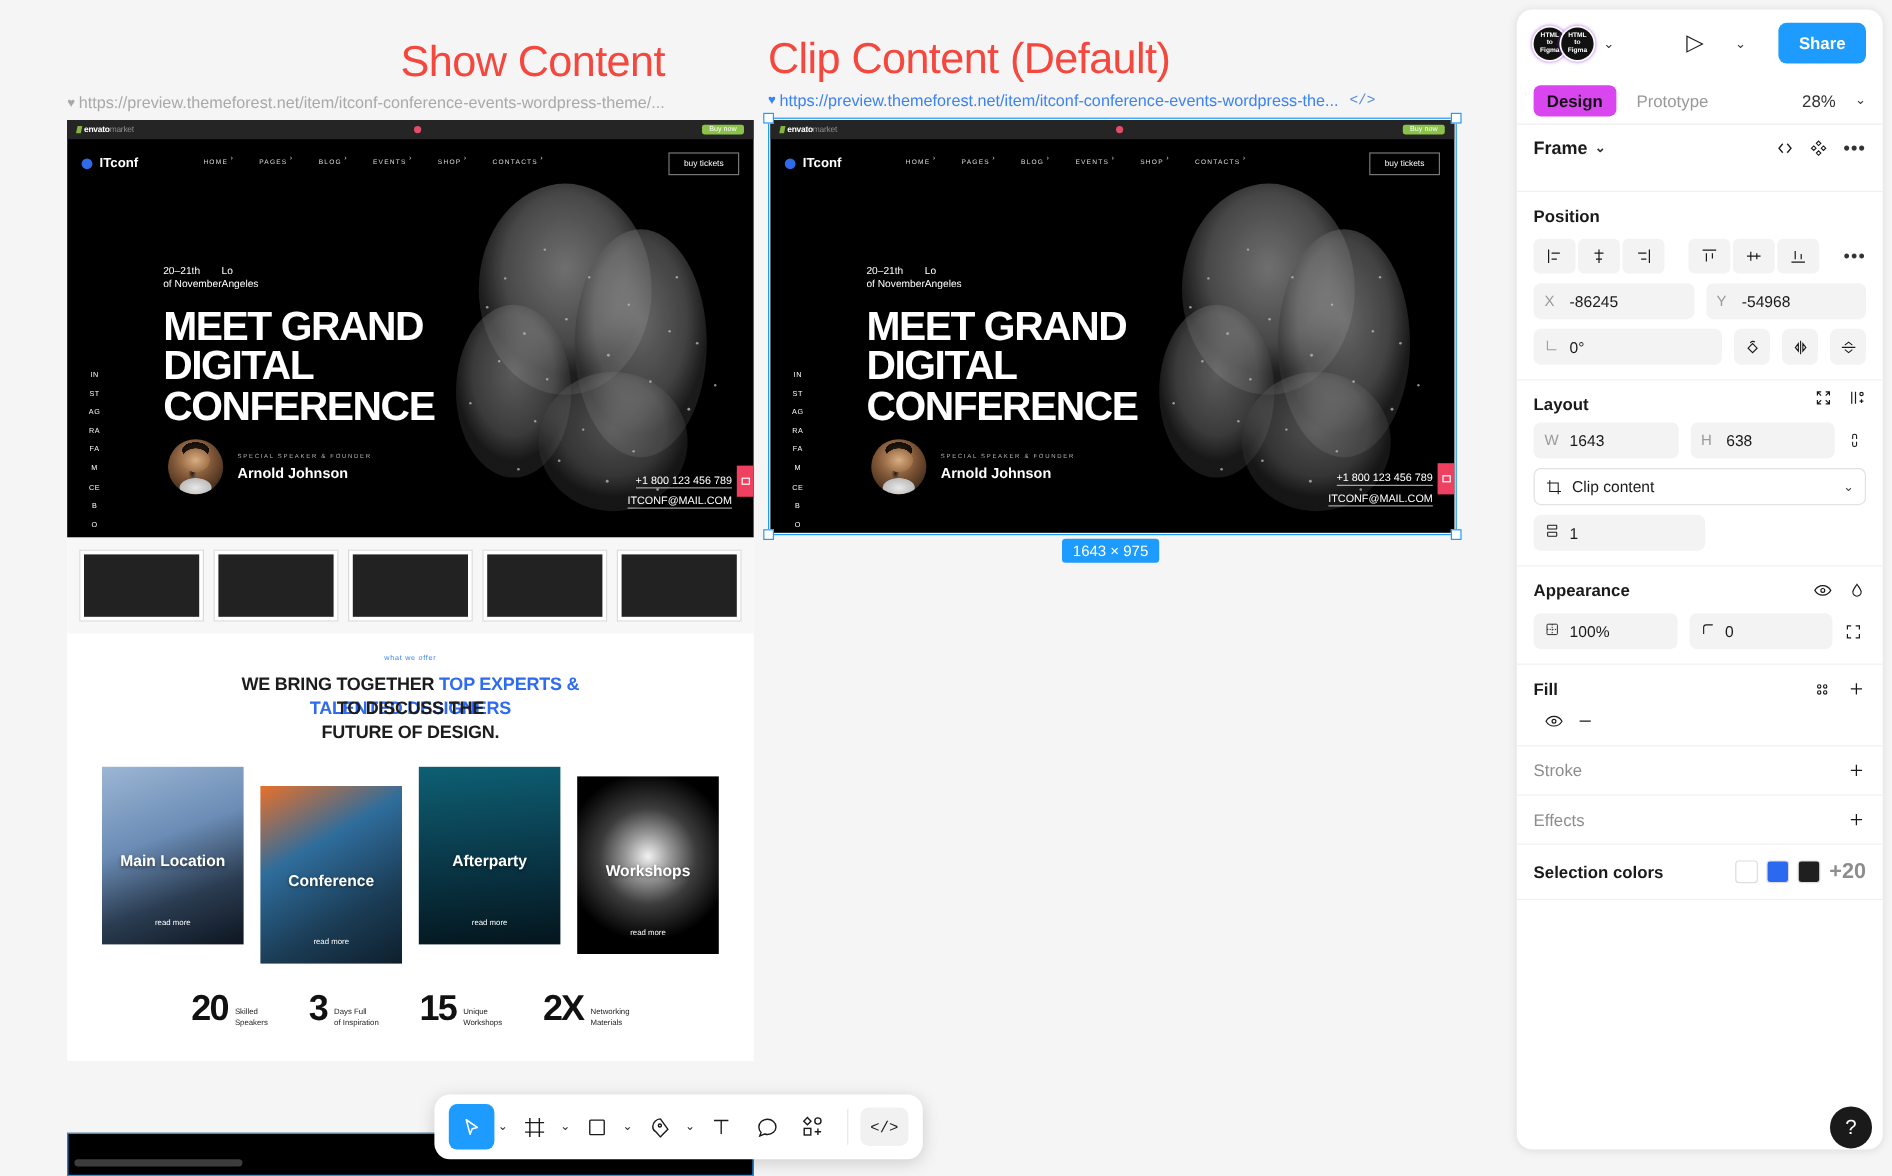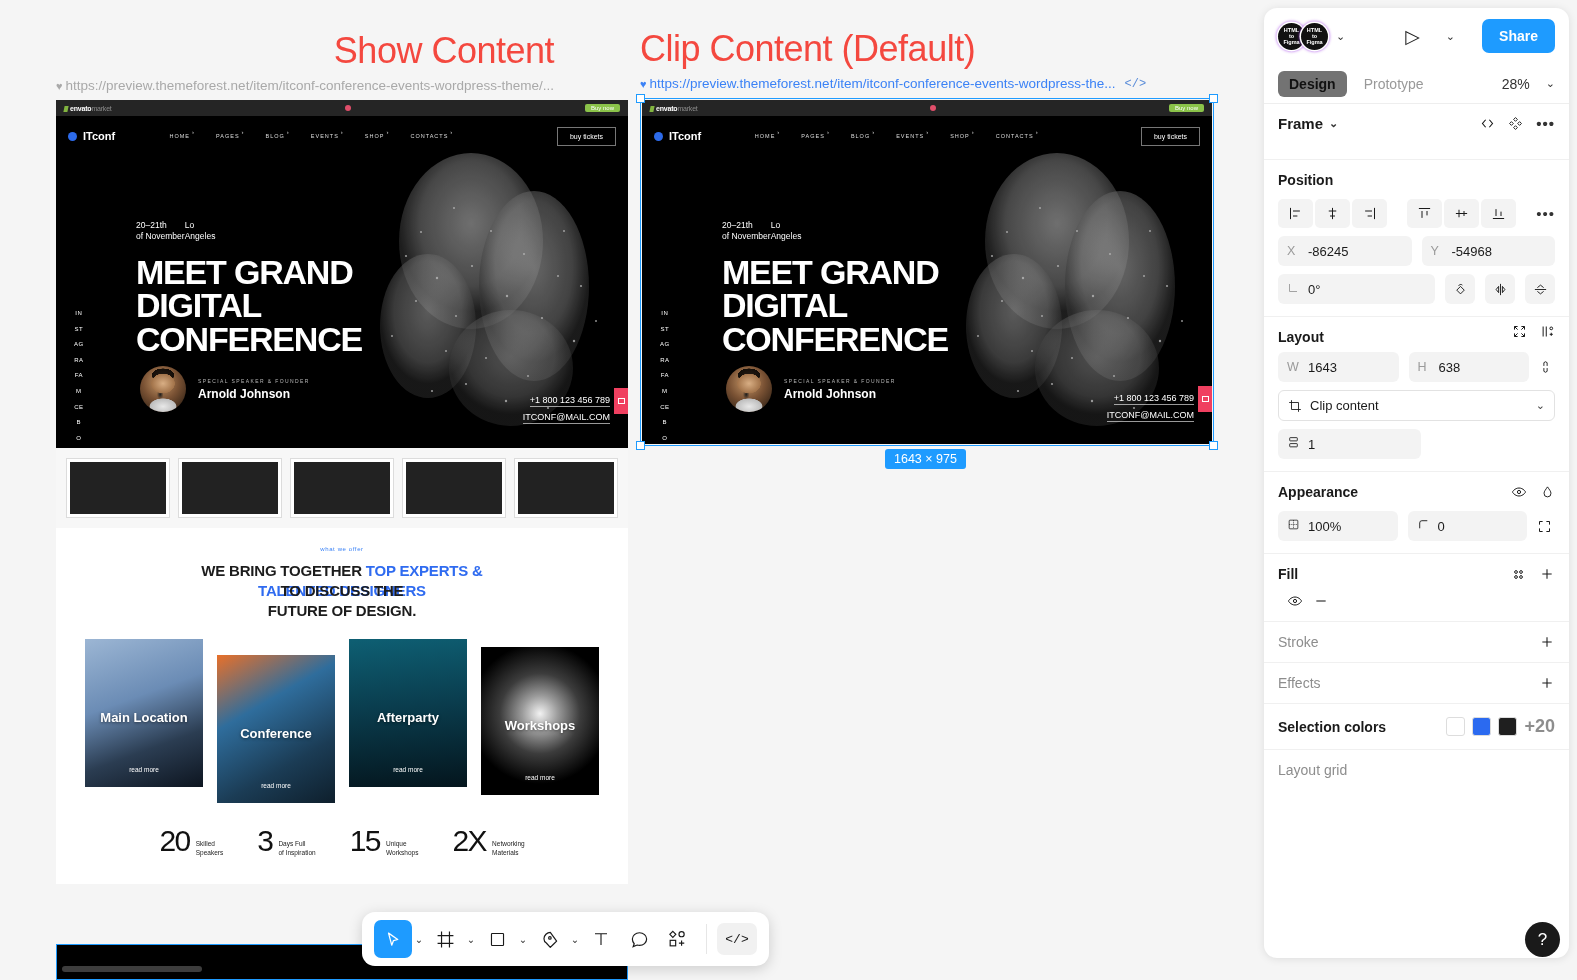--- a/index.html
+++ b/index.html
@@ -84,21 +84,21 @@
   .card .more { position: absolute; left: 0; right: 0; bottom: 14px; text-align: center; font-size: 6.5px; }
   .card.c1 .img { background: linear-gradient(160deg,#9cb6d4 0%,#6b8cb5 40%,#2b3d52 70%,#0d1520 100%); }
   .card.c2 { margin-top: 16px; }
   .card.c2 .img { background: linear-gradient(150deg,#e8702a 0%,#2f6d9c 35%,#1b3c55 70%,#0e1f2c 100%); }
   .card.c3 .img { background: linear-gradient(175deg,#0e5f73 0%,#0a3d4e 45%,#04151d 100%); }
   .card.c4 { margin-top: 8px; }
   .card.c4 .img { background: radial-gradient(circle at 50% 45%, #f2f2f2 0%, #9a9a9a 18%, #3c3c3c 40%, #000 70%); }
 
   .stats { display: flex; justify-content: center; gap: 34px; background: #fff; padding: 16px 0 26px; }
   .stat { display: flex; align-items: flex-start; gap: 6px; }
-  .stat .num { font-size: 30px; font-weight: normal; letter-spacing: -1.5px; line-height: .9; color: #111; }
+  .stat .num { font-size: 30px; font-weight: bold; letter-spacing: -1.5px; line-height: .9; color: #111; }
   .stat .lbl { font-size: 6.5px; line-height: 1.45; color: #222; margin-top: 12px; white-space: pre-line; }
 
   
   .sel-outline { position: absolute; border: 1.5px solid #1e9bff; pointer-events: none; z-index: 20; }
   .handle { position: absolute; width: 9px; height: 9px; background: #fff; border: 1.5px solid #1e9bff; z-index: 21; }
   .dim-badge { position: absolute; background: #1e9bff; color: #fff; font-size: 12.5px; padding: 3px 9px; border-radius: 3px; z-index: 22; white-space: nowrap; }
   .scrollbar { position: absolute; height: 6px; background: #3d3d3d; border-radius: 3px; z-index: 23; }
 
   
   .toolbar { position: absolute; left: 362px; bottom: 14px; height: 54px; background: #fff; border-radius: 13px;
@@ -117,21 +117,21 @@
   .av { width: 27px; height: 27px; border-radius: 50%; background: #111; color: #fff; font-size: 5.5px; font-weight: bold;
         display: flex; align-items: center; justify-content: center; text-align: center; line-height: 1.12;
         box-shadow: 0 0 0 1.5px #fff, 0 0 3px 1.5px rgba(160,60,230,.85); }
   .av:nth-child(2) { margin-left: -4px; }
   .caret { color: #333; font-size: 11px; cursor: pointer; }
   .play { margin-left: 52px; font-size: 19px; color: #222; line-height: 1; cursor: pointer; }
   .share { margin-left: auto; background: #1e9bff; color: #fff; font-size: 14px; font-weight: bold; padding: 9px 17px; border-radius: 7px; cursor: pointer; }
 
   .panel-tabs { height: 40px; display: flex; align-items: center; padding: 0 14px; gap: 6px; border-bottom: 1px solid #eee; }
   .ptab { font-size: 14px; padding: 5px 11px; border-radius: 6px; color: #999; cursor: pointer; }
-  .ptab.on { background: #737373; color: #111; font-weight: bold; }
+  .ptab.on { background: #d946ef; color: #111; font-weight: bold; }
   .zoom-val { margin-left: auto; font-size: 14px; color: #333; }
   .zoom-caret { margin-left: 10px; font-size: 11px; color: #333; }
 
   .sec { padding: 12px 14px; border-bottom: 1px solid #f0f0f0; }
   .sec-head { display: flex; align-items: center; font-size: 14px; font-weight: bold; color: #1a1a1a; margin-bottom: 11px; }
   .sec-head.muted { color: #8d8d8d; font-weight: normal; margin-bottom: 0; }
   .sec-icons { margin-left: auto; display: flex; align-items: center; gap: 13px; color: #222; }
   .row { display: flex; gap: 10px; margin-bottom: 8px; align-items: center; }
   .field { flex: 1; height: 30px; background: #f3f3f3; border-radius: 6px; display: flex; align-items: center; padding: 0 9px; gap: 8px; font-size: 13px; color: #1a1a1a; }
   .field .k { color: #9a9a9a; font-size: 12.5px; width: 13px; }
@@ -833,21 +833,16 @@
         <span>Selection colors</span>
         <div class="swatches">
           <span class="sw" id="selsw0" style="background: rgb(255, 255, 255);"></span>
           <span class="sw" id="selsw1" style="background: rgb(43, 106, 240);"></span>
           <span class="sw" id="selsw2" style="background: rgb(31, 31, 31);"></span>
           <span class="plus20">+20</span>
         </div>
       </div>
     </div>
 
-    <div class="sec" style="border-bottom:none;">
-      <div class="sec-head muted" style="margin-bottom:0;">
-        <span>Layout grid</span>
-      </div>
-    </div>
   </div>
 
   <div class="help-fab">?</div>
 </div>
 
 </body></html>

